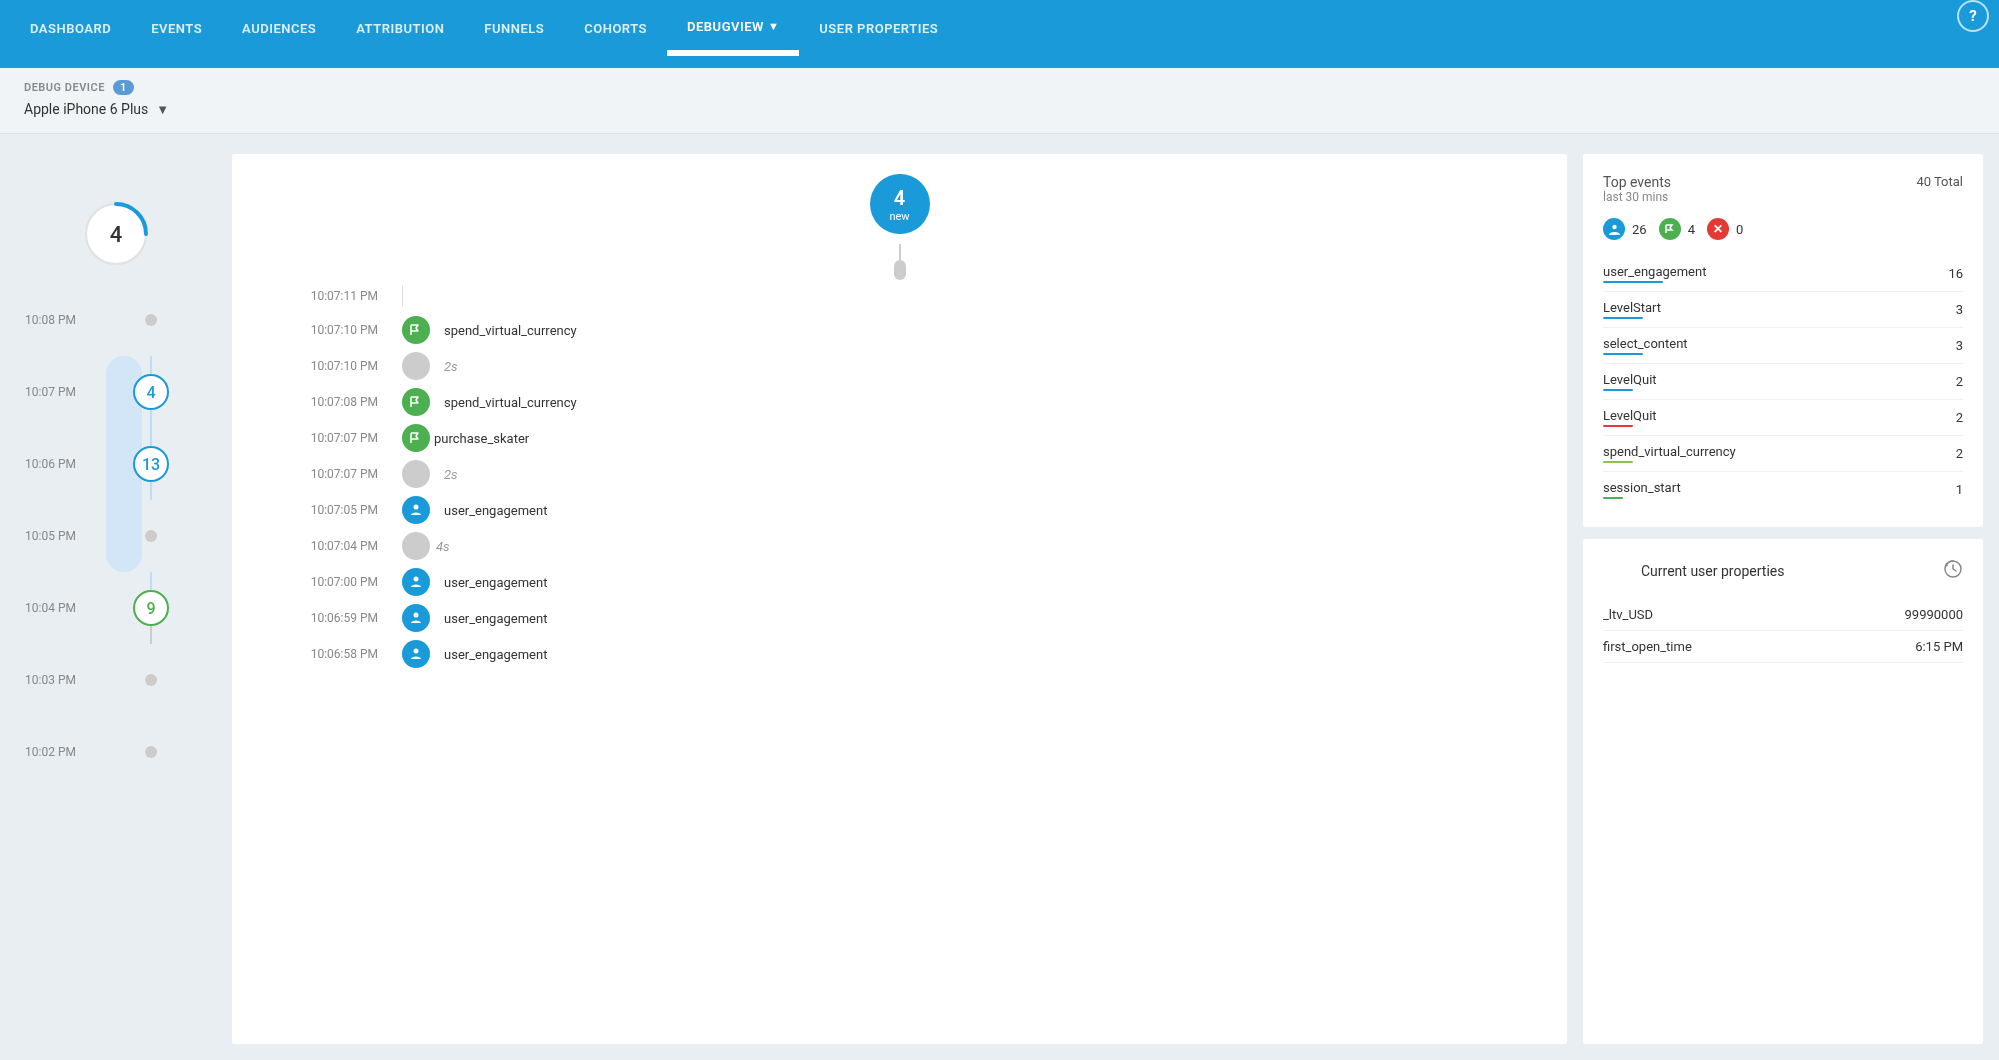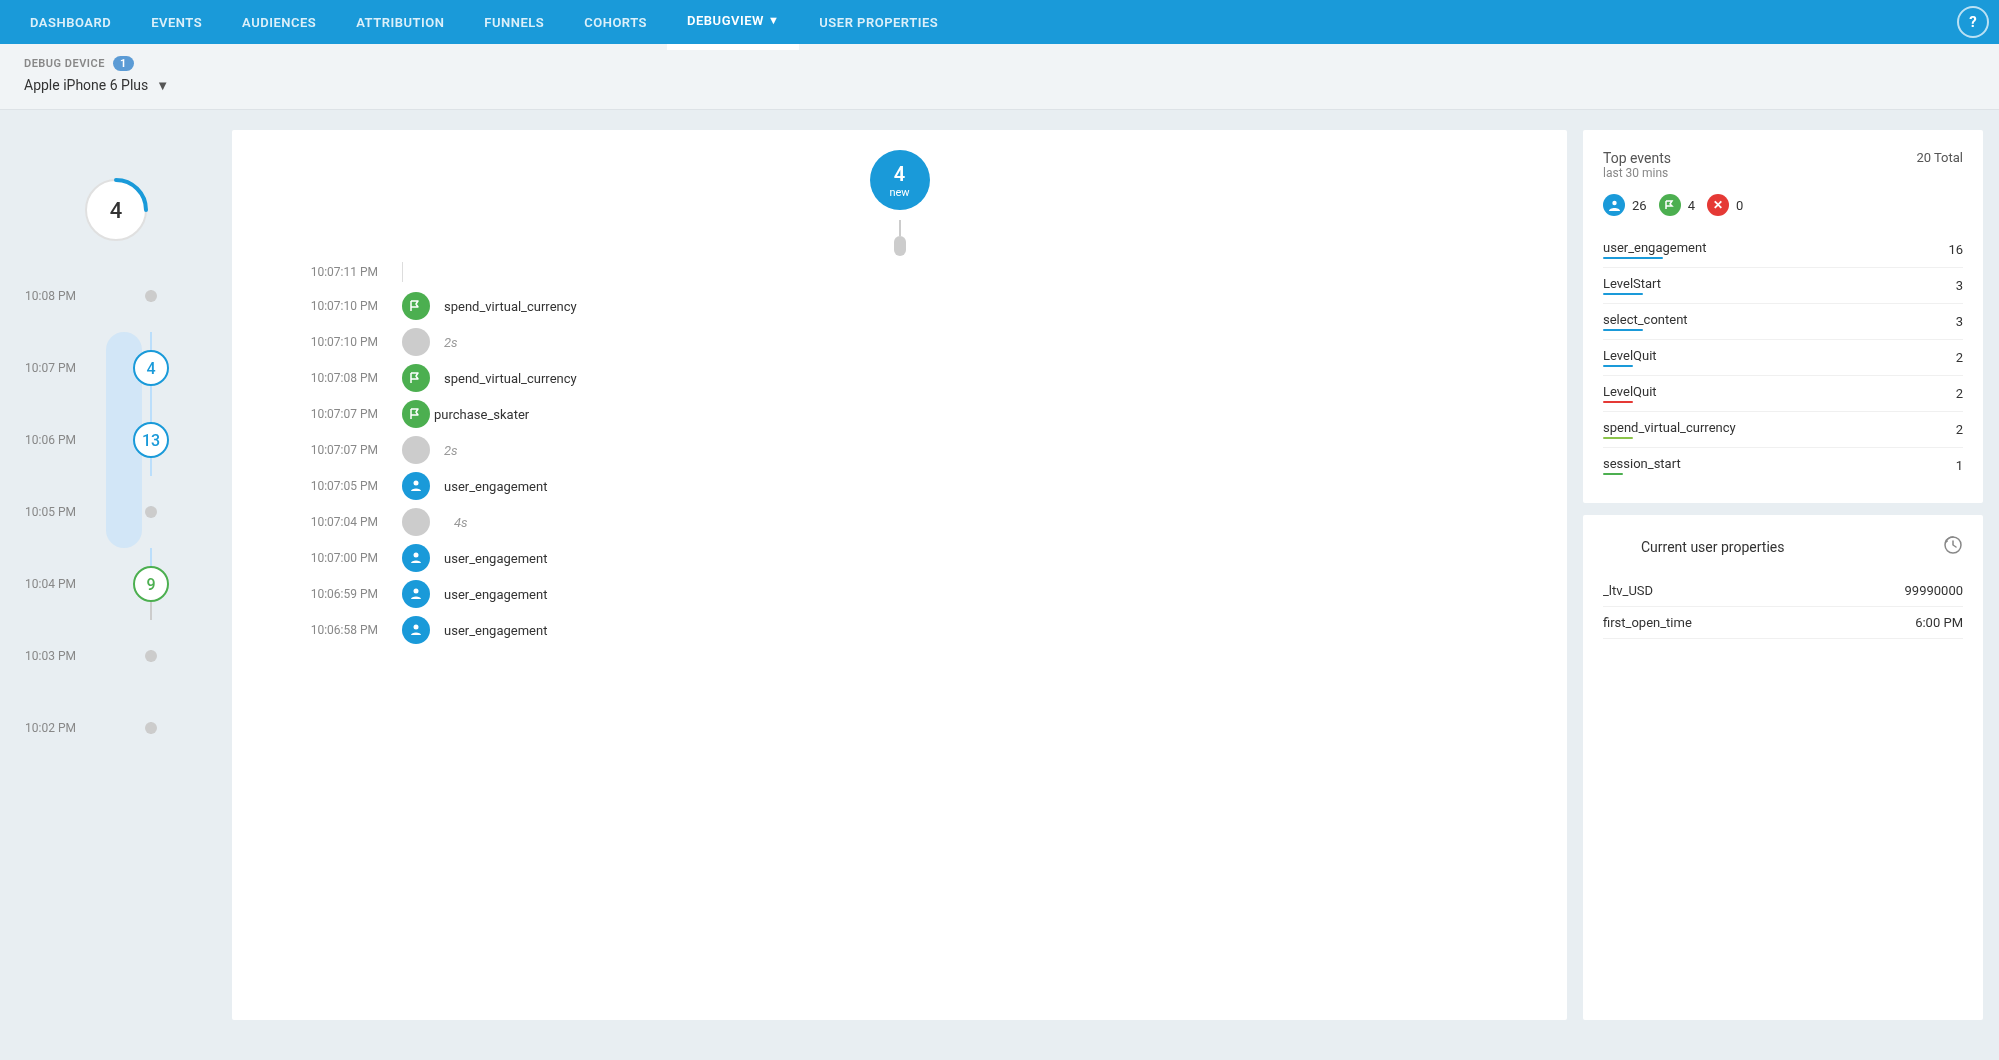--- a/index.html
+++ b/index.html
@@ -2,22 +2,21 @@
 <html><head>
   <meta charset="utf-8">
   <style>
     * { box-sizing: border-box; margin: 0; padding: 0; }
     body { font-family: 'Roboto', Arial, sans-serif; background: #e8eef2; color: #333; font-size: 13px; }
 
     
     .top-nav {
       background: #1a9ad9;
       display: flex;
-      align-items: center;
-      height: 44px;
+      height: 68px;
       padding: 0 10px;
     }
     .nav-item {
       color: rgba(255,255,255,0.85);
       font-size: 13px;
       font-weight: 600;
       letter-spacing: 0.5px;
       padding: 0 20px;
       height: 56px;
       display: flex;
@@ -459,21 +458,21 @@
                   <circle cx="7" cy="4" r="2.5" fill="white"></circle>
                   <path d="M2 12 C2 8.5 12 8.5 12 12" fill="white"></path>
                 </svg>
             </div>
             <span style="font-size:13px; color:#333;">user_engagement</span>
           </div>
         </div>
 
         <div style="display:flex; align-items:center; padding: 4px 0;">
           <div style="width:130px; text-align:right; padding-right:24px; font-size:12px; color:#888;">10:07:04 PM</div>
-          <div style="display:flex; align-items:center; gap:24px;">
+          <div style="display:flex; align-items:center; gap:6px;">
             <div style="width:28px; height:28px; border-radius:50%; background:#ccc; display:flex; align-items:center; justify-content:center;"></div>
             <span style="font-size:13px; color:#999; font-style:italic;">4s</span>
           </div>
         </div>
 
         <div style="display:flex; align-items:center; padding: 4px 0;">
           <div style="width:130px; text-align:right; padding-right:24px; font-size:12px; color:#888;">10:07:00 PM</div>
           <div style="display:flex; align-items:center; gap:14px;">
             <div style="width:28px; height:28px; border-radius:50%; background:#1a9ad9; display:flex; align-items:center; justify-content:center;">
               <svg width="14" height="14" viewBox="0 0 14 14">
@@ -515,21 +514,21 @@
   </div>
 
   <div class="right-panels">
 
     <div class="top-events-panel">
       <div class="top-events-header">
         <div>
           <div style="font-size:14px; color:#555;">Top events</div>
           <div class="top-events-sub">last 30 mins</div>
         </div>
-        <div class="top-events-total">20 Total</div>
+        <div class="top-events-total">40 Total</div>
       </div>
 
       <div class="event-badges">
         <div class="event-badge">
           <div class="badge-icon blue">
             <svg width="13" height="13" viewBox="0 0 13 13">
                 <circle cx="6.5" cy="4" r="2.2" fill="white"></circle>
                 <path d="M1 12 C1 8 12 8 12 12" fill="white"></path>
               </svg>
           </div>
@@ -623,18 +622,18 @@
           </svg>
         </div>
       </div>
 
       <div class="prop-row">
         <span class="prop-key">_ltv_USD</span>
         <span class="prop-val">99990000</span>
       </div>
       <div class="prop-row">
         <span class="prop-key">first_open_time</span>
-        <span class="prop-val">6:00 PM</span>
+        <span class="prop-val">6:15 PM</span>
       </div>
     </div>
 
   </div>
 </div>
 
 </body></html>

